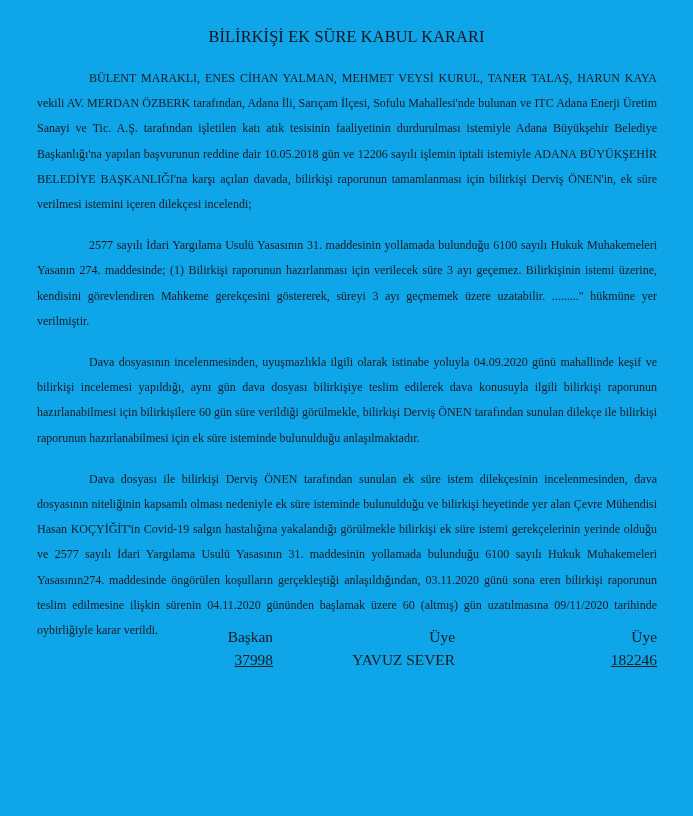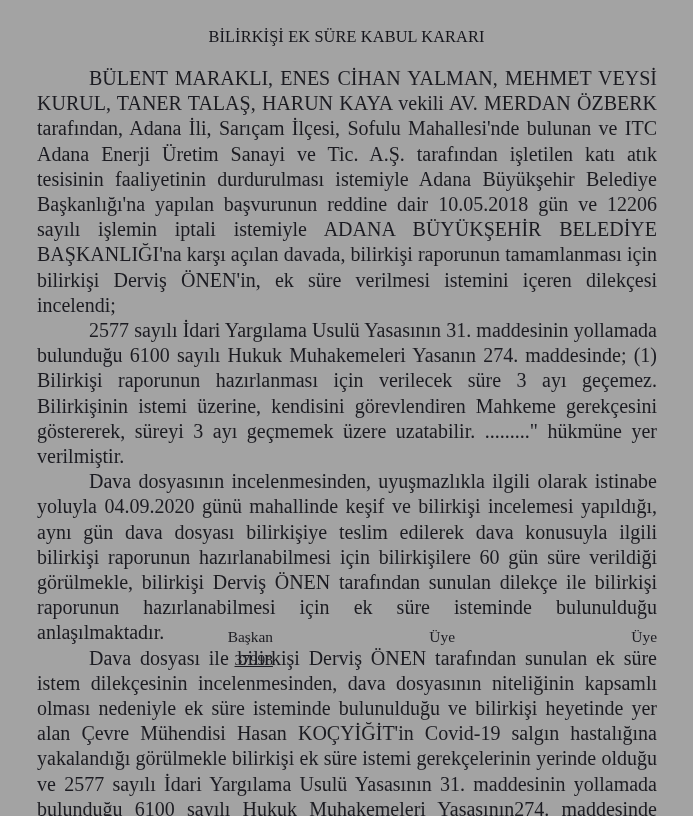--- a/index.html
+++ b/index.html
@@ -17,21 +17,21 @@
     color: #1c1c22;
     -webkit-font-smoothing: antialiased;
   }
 
   .page {
     position: absolute;
     left: 0;
     top: 0;
     width: 693px;
     height: 816px;
-    background: #a3a3a3;
+    background: #0ea5e9;
   }
 
   .doc-title {
     position: absolute;
     left: 0;
     top: 27px;
     width: 693px;
     text-align: center;
     font-size: 16.3px;
     letter-spacing: 0.15px;
@@ -45,28 +45,28 @@
     top: 66px;
     width: 620px;
   }
 
   p.para {
     margin: 0;
     padding: 0;
     text-align: justify;
     text-justify: inter-word;
     text-indent: 52px;
-    font-size: 20px;
+    font-size: 12px;
     line-height: 25.2px;
     color: #1b1b21;
     hyphens: none;
   }
 
   p.para + p.para {
-    margin-top: 0px;
+    margin-top: 16px;
   }
 
   b.bold-term {
     font-weight: normal;
   }
 
   .signatures {
     position: absolute;
     left: 37px;
     top: 626px;
@@ -112,21 +112,23 @@
 
   <div class="signatures">
 
     <div class="sig-col col-1">
       <span class="sig-role">Başkan</span>
       <span class="sig-number">37998</span>
     </div>
 
     <div class="sig-col col-2">
       <span class="sig-role">Üye</span>
+      <span class="sig-name">YAVUZ SEVER</span>
     </div>
 
     <div class="sig-col col-3">
       <span class="sig-role">Üye</span>
+      <span class="sig-number">182246</span>
     </div>
 
   </div>
 
 </div>
 
 </body></html>

